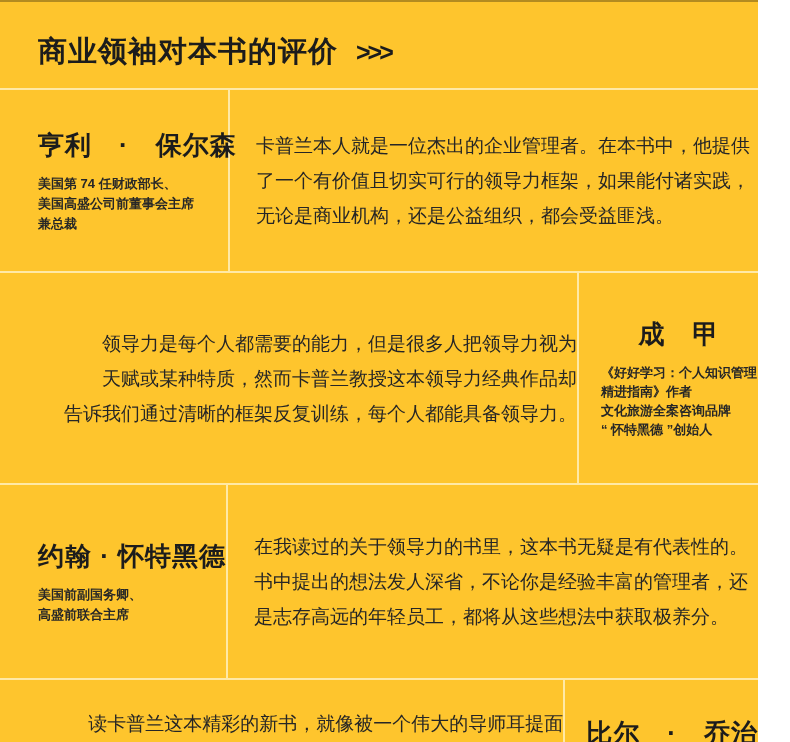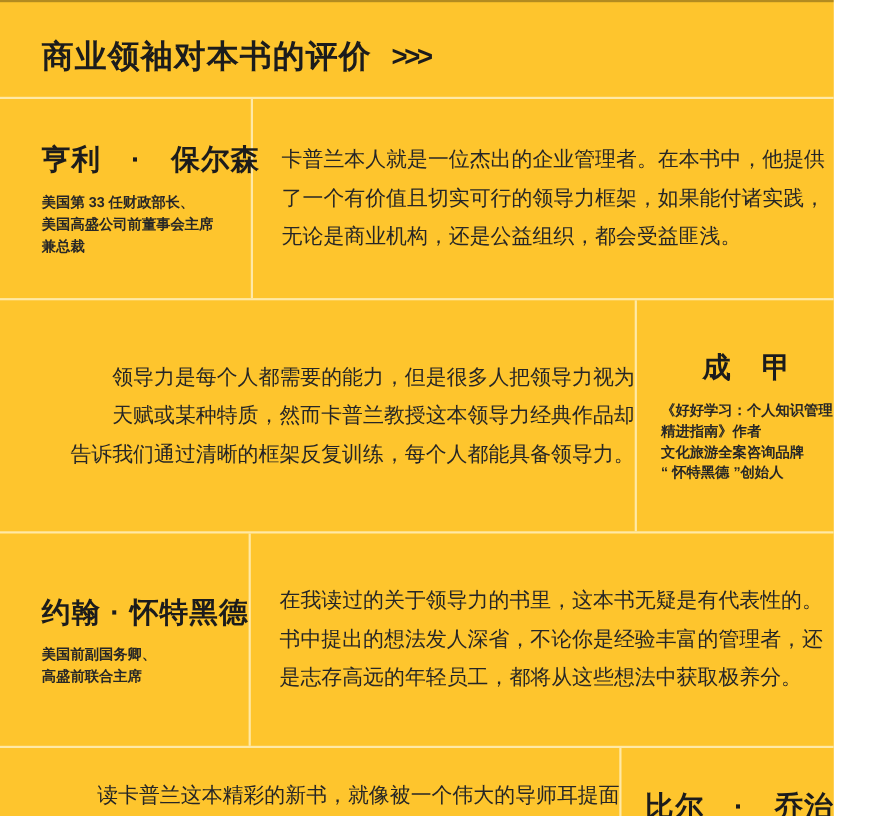--- a/index.html
+++ b/index.html
@@ -91,21 +91,21 @@
   <div class="top-edge"></div>
 
   <div class="header">
     <span class="page-title">商业领袖对本书的评价</span>
     <span class="chevrons">&gt;&gt;&gt;</span>
   </div>
 
   <section class="row row-1">
     <div class="cell cell-narrow divider-right">
       <div class="reviewer-name">亨利　·　保尔森</div>
-      <div class="reviewer-title">美国第 33 任财政部长、
+      <div class="reviewer-title">美国第 74 任财政部长、
 美国高盛公司前董事会主席
 兼总裁</div>
     </div>
     <div class="cell cell-rest-quote">
       <div class="quote">卡普兰本人就是一位杰出的企业管理者。在本书中，他提供
 了一个有价值且切实可行的领导力框架，如果能付诸实践，
 无论是商业机构，还是公益组织，都会受益匪浅。</div>
     </div>
   </section>
 

